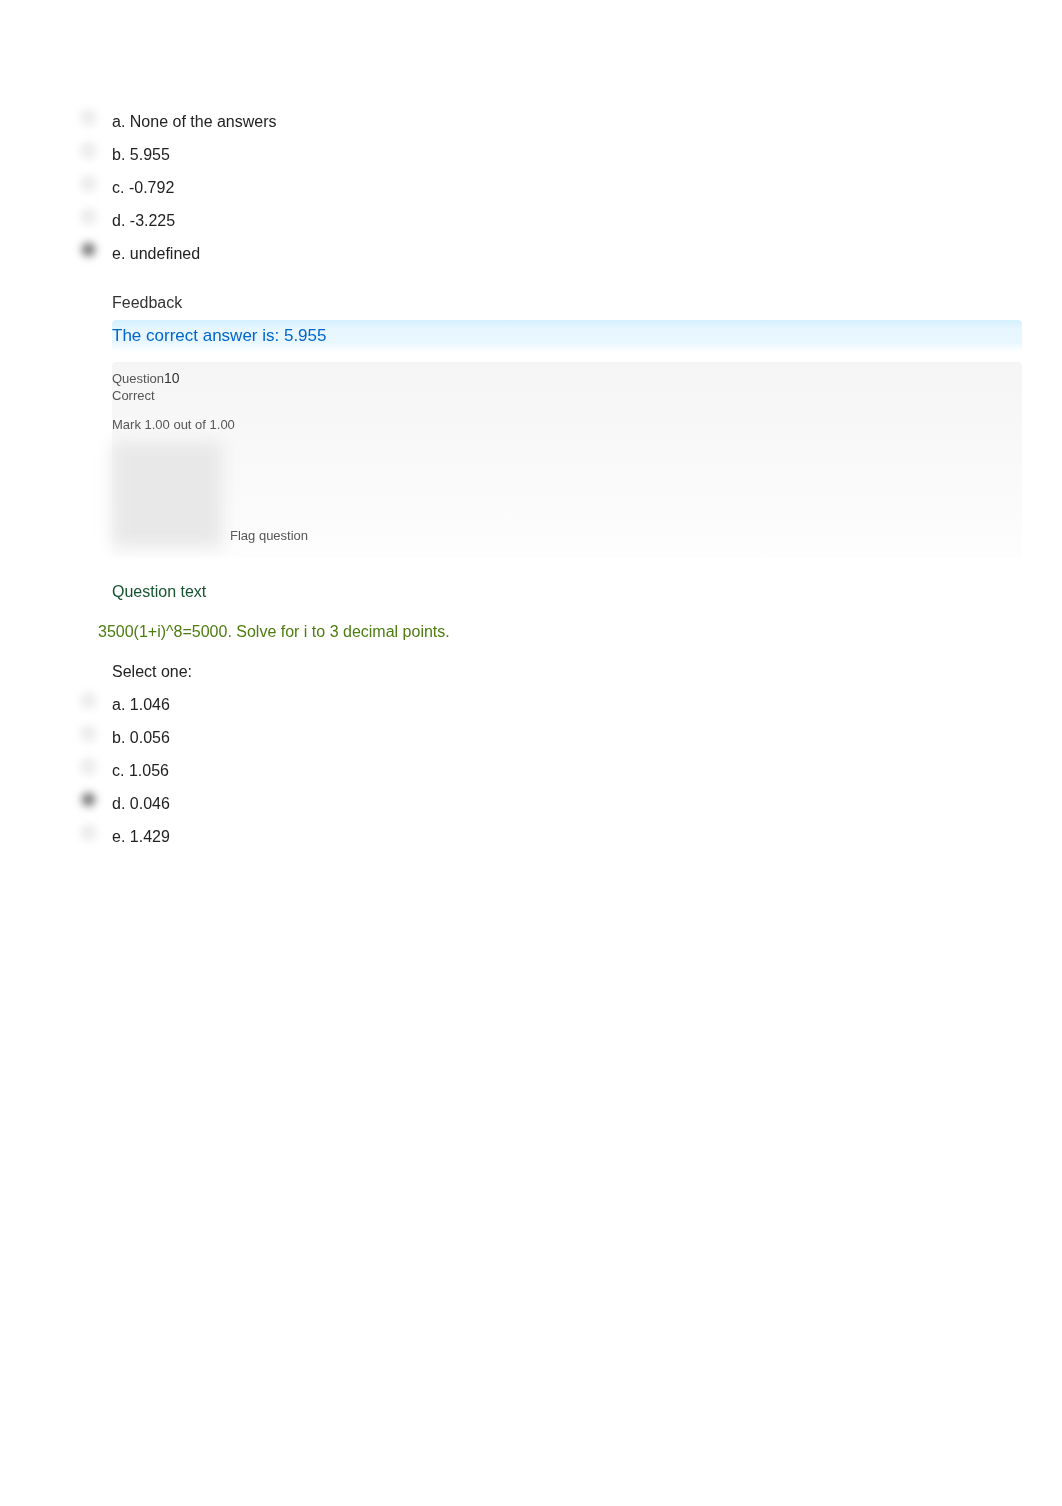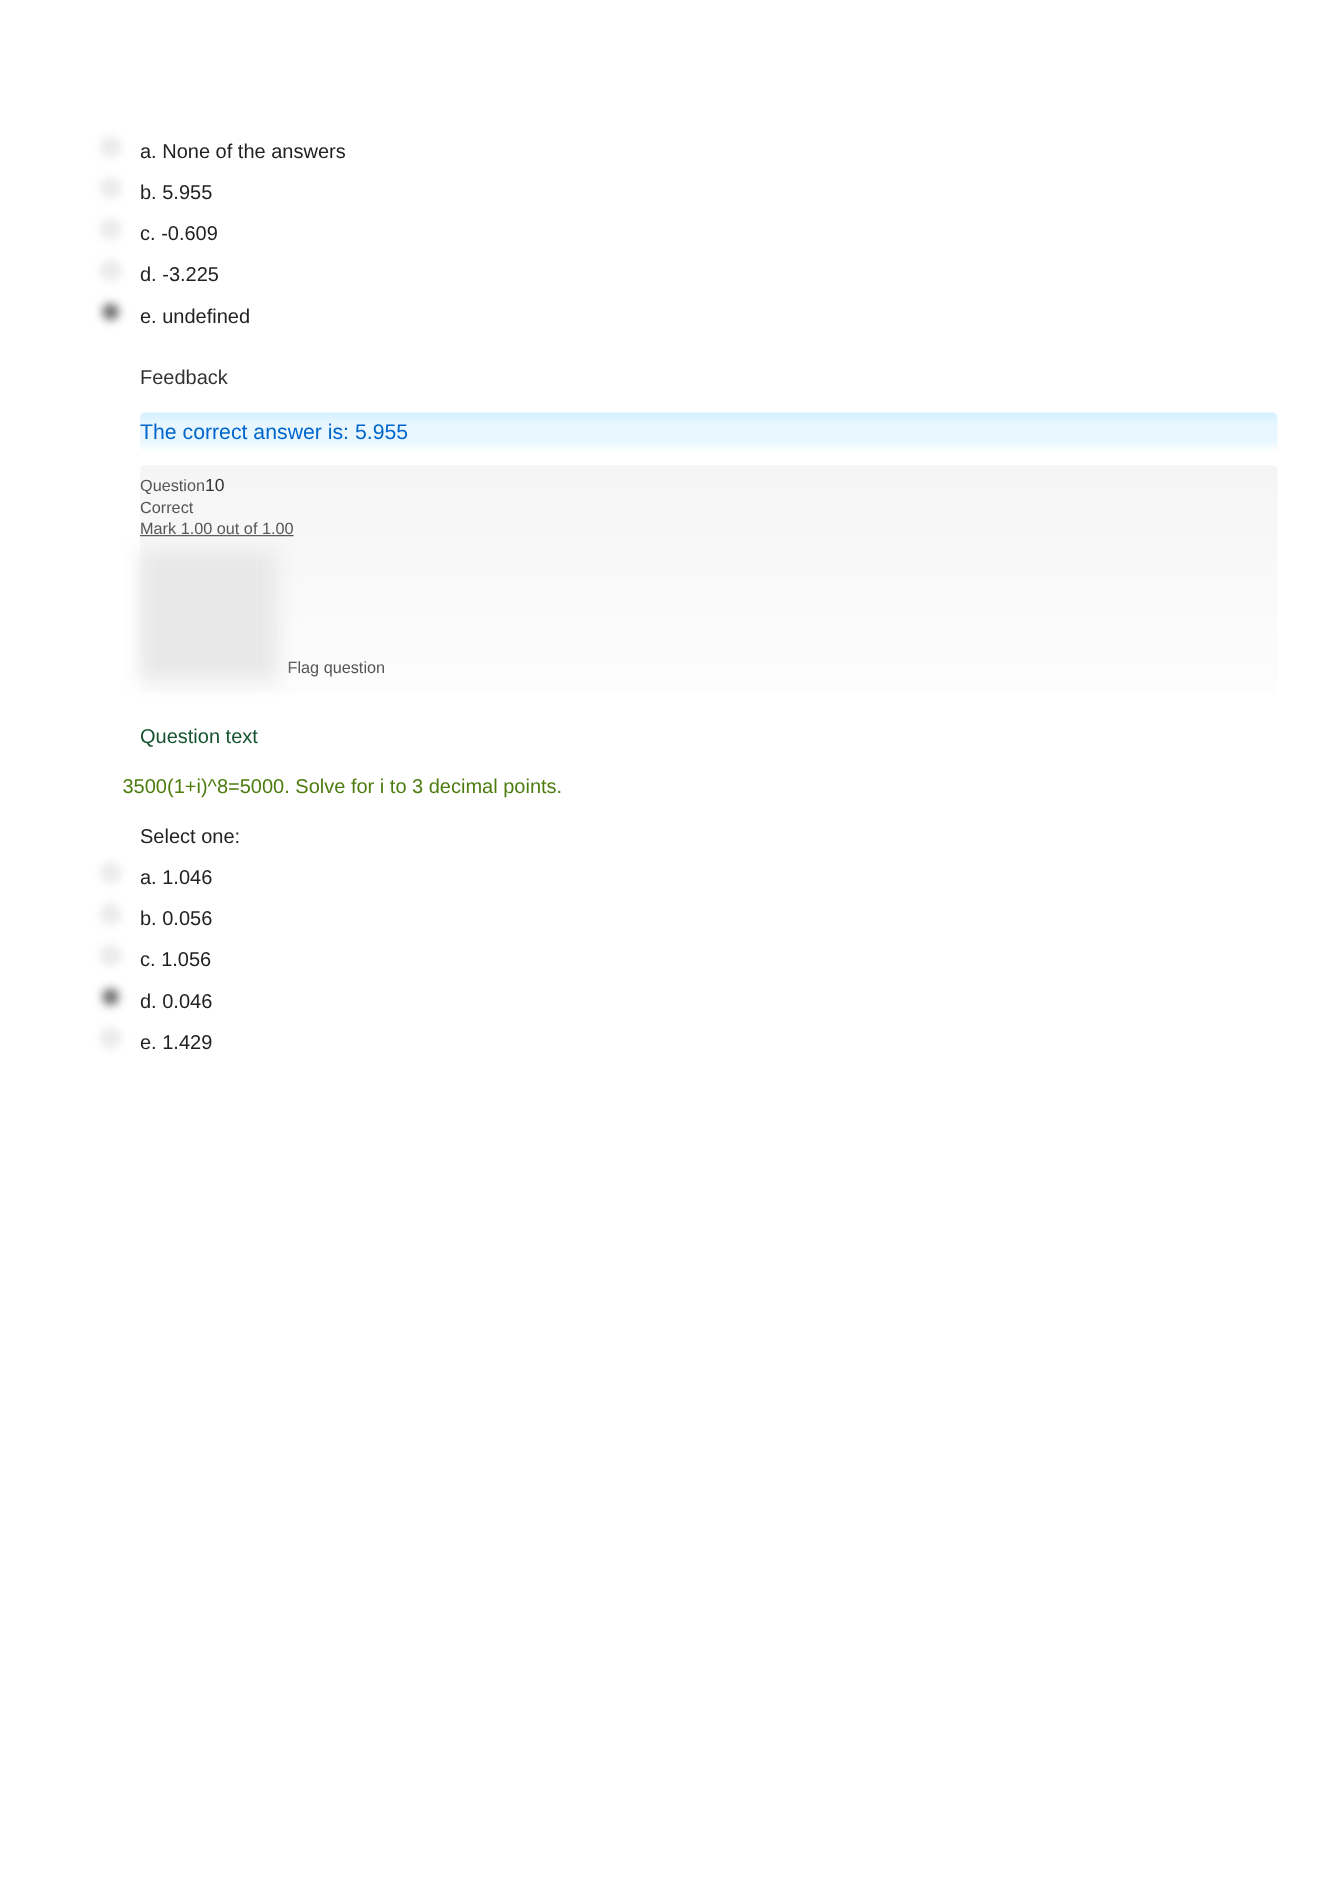--- a/index.html
+++ b/index.html
@@ -46,21 +46,21 @@
     .option-text {
       font-size: 16px;
       color: #222;
       line-height: 1.5;
       padding-left: 0px;
     }
     .feedback-label {
       font-size: 16px;
       color: #333;
       margin-top: 28px;
-      margin-bottom: 18px;
+      margin-bottom: 8px;
       padding-left: 30px;
     }
     .feedback-answer {
       margin-left: 30px;
       margin-right: -200px;
       padding: 6px 12px 6px 0;
       font-size: 17px;
       color: #0066cc;
       background: linear-gradient(180deg, #d4f0ff 0%, #e8f7ff 30%, #e8f7ff 70%, #ffffff 100%);
       border-radius: 4px;
@@ -87,22 +87,21 @@
       color: #333;
     }
     .qh-correct {
       font-size: 13px;
       color: #555;
       margin-top: 2px;
     }
     .qh-mark {
       font-size: 13px;
       color: #555;
-      margin-top: 2px;
-      text-decoration: underline;
+      margin-top: 14px;
     }
     .flag-area {
       margin-top: 10px;
       display: flex;
       align-items: flex-end;
       gap: 8px;
       padding-bottom: 10px;
     }
     .flag-placeholder {
       width: 110px;
@@ -162,21 +161,21 @@
         <span>b.</span>
         <span>5.955</span>
       </div>
     </div>
     <div class="option-row">
       <div class="radio-wrap">
           <div class="radio-dot"></div>
         </div>
       <div class="option-text">
         <span>c.</span>
-        <span>-0.609</span>
+        <span>-0.792</span>
       </div>
     </div>
     <div class="option-row">
       <div class="radio-wrap">
           <div class="radio-dot"></div>
         </div>
       <div class="option-text">
         <span>d.</span>
         <span>-3.225</span>
       </div>

